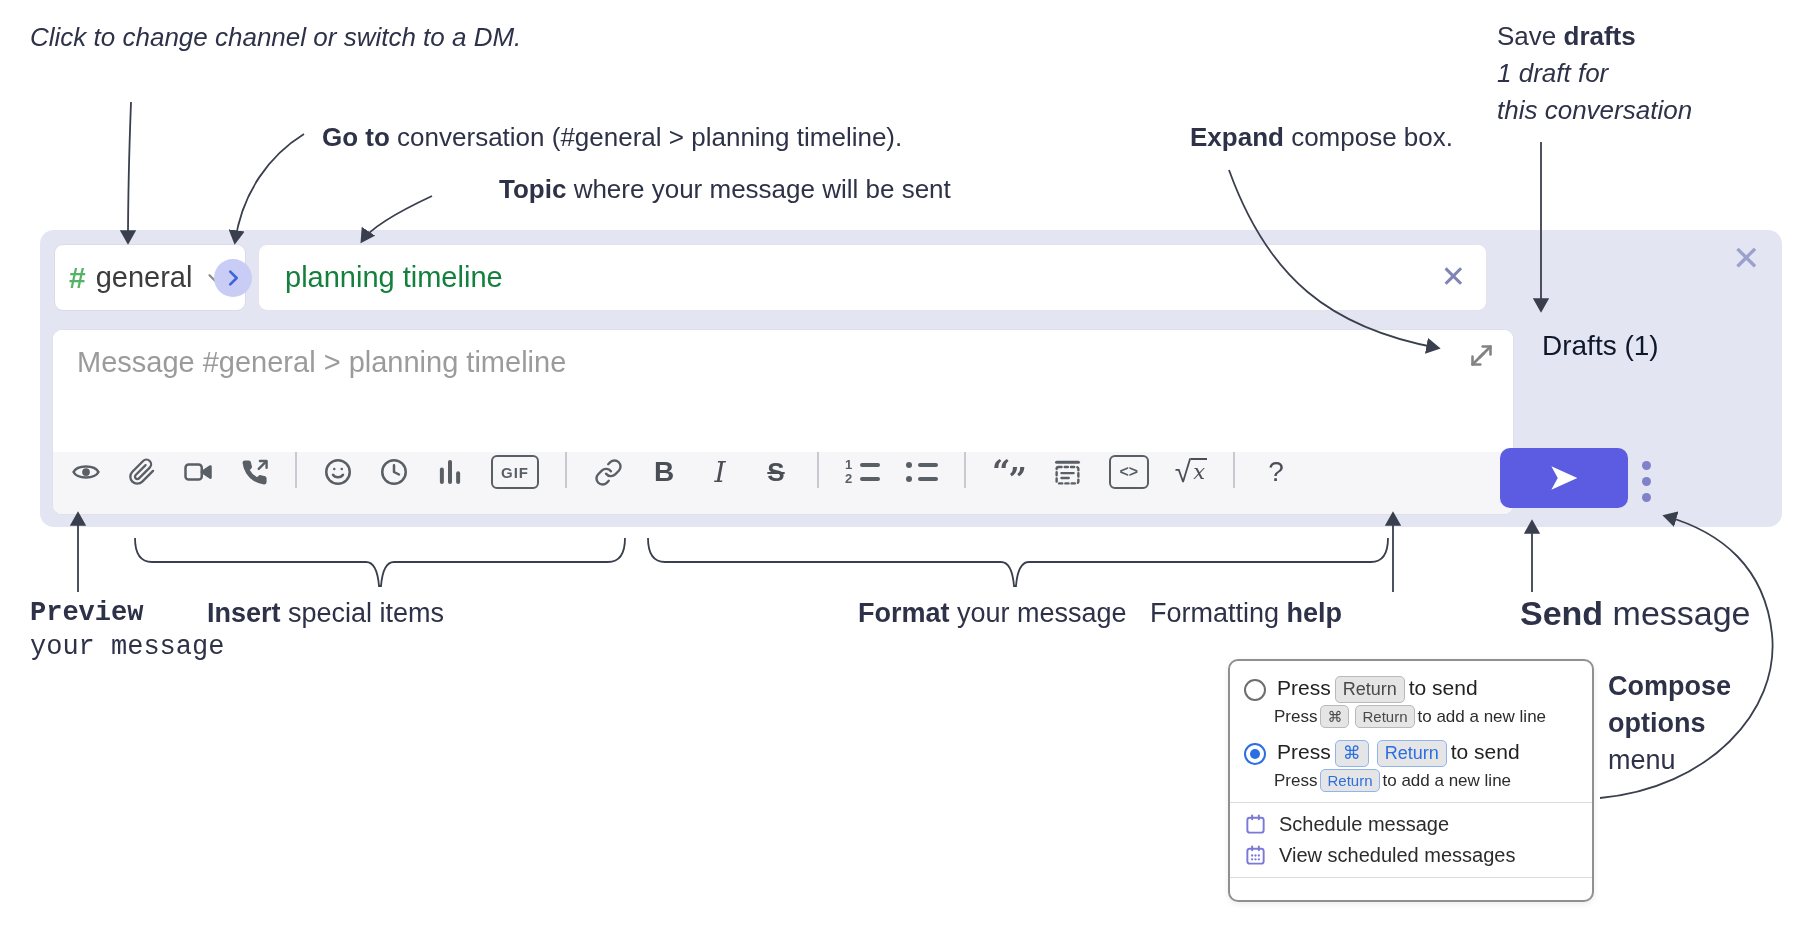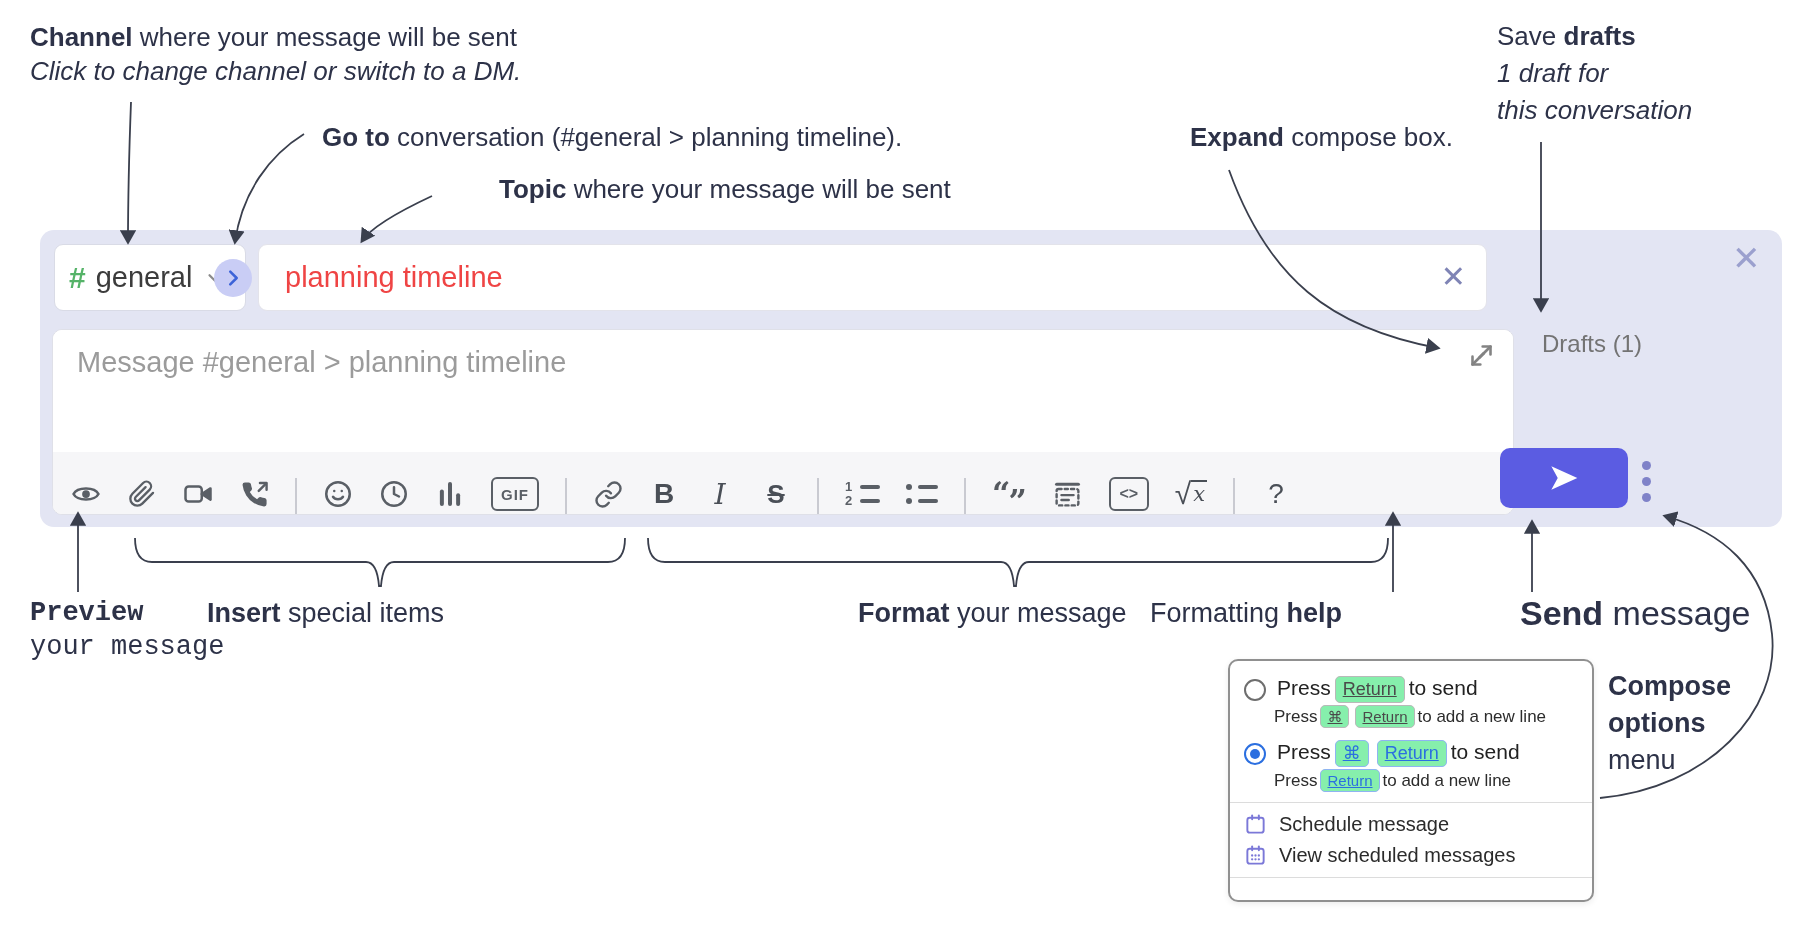--- a/index.html
+++ b/index.html
@@ -17,32 +17,32 @@
   #channel-selector{position:absolute;left:14px;top:14px;width:192px;height:67px;background:#fff;
                     border:1px solid #d9dbe6;border-radius:9px;display:flex;align-items:center;
                     padding:0 14px;box-sizing:border-box;cursor:pointer;}
   #channel-selector .hash{font-size:30px;font-weight:700;color:#55b368;}
   #channel-selector .cname{font-size:29px;color:#3c3c3c;margin:0 12px 0 10px;}
   #goto-btn{position:absolute;left:174px;top:29px;width:38px;height:38px;border-radius:50%;
             background:#c9cdf5;display:flex;align-items:center;justify-content:center;cursor:pointer;}
   #topic-box{position:absolute;left:218px;top:14px;width:1229px;height:67px;background:#fff;
              border:1px solid #e3e3ea;border-radius:9px;box-sizing:border-box;}
   #topic-input{border:none;outline:none;background:transparent;font-family:inherit;
-               font-size:29px;color:#ef4444;width:calc(100% - 110px);height:100%;padding:0 0 0 26px;}
+               font-size:29px;color:#15803d;width:calc(100% - 110px);height:100%;padding:0 0 0 26px;}
   #topic-clear{position:absolute;right:20px;top:13px;font-size:30px;color:#7f84b5;cursor:pointer;line-height:38px;}
   #compose-close{position:absolute;left:1692px;top:8px;font-size:34px;color:#9ba0ce;cursor:pointer;}
-  #drafts-link{position:absolute;left:1502px;top:100px;font-size:24px;color:#737373;cursor:pointer;}
+  #drafts-link{position:absolute;left:1502px;top:100px;font-size:28px;color:#0f172a;cursor:pointer;}
   #message-box{position:absolute;left:12px;top:99px;width:1462px;height:186px;background:#fff;
                border:1px solid #dfe0e8;border-radius:10px;box-sizing:border-box;overflow:hidden;
                display:flex;flex-direction:column;}
   #message-input{flex:1;border:none;outline:none;resize:none;font-family:inherit;font-size:29px;
                  color:#15803d;padding:16px 120px 0 24px;background:#fff;}
   #message-input::placeholder{color:#9b9b9b;opacity:1;}
   #expand-btn{position:absolute;right:18px;top:12px;cursor:pointer;}
-  #toolbar{height:62px;background:#f6f6f8;display:flex;align-items:flex-end;padding:0 0 0 18px;gap:26px;}
+  #toolbar{height:62px;background:#f6f6f8;display:flex;align-items:flex-start;padding:0 0 0 18px;gap:26px;}
   .tbtn{display:flex;align-items:center;justify-content:center;min-width:30px;height:40px;cursor:pointer;
         color:#4a4f57;}
   .tbtn svg{stroke:#5a5f66;fill:none;stroke-width:2;stroke-linecap:round;stroke-linejoin:round;}
   .tdiv{width:2px;height:36px;background:#c9cad1;}
   .glyph-b{font-size:28px;font-weight:700;}
   .glyph-i{font-size:28px;font-style:italic;font-family:"DejaVu Serif",serif;}
   .glyph-s{font-size:26px;font-weight:600;text-decoration:line-through;}
   .glyph-q{font-size:32px;font-weight:700;font-family:"DejaVu Serif",serif;line-height:20px;color:#55595f;}
   .glyph-q .q2{display:inline-block;transform:translateY(7px);margin-left:-2px;}
   .gifbox,.codebox{border:2.4px solid #5a5f66;border-radius:6px;font-weight:700;color:#5a5f66;
@@ -66,21 +66,21 @@
   
   #options-menu{position:absolute;left:1228px;top:659px;width:366px;background:#fff;
                 border:2px solid #909090;border-radius:10px;z-index:4;padding:10px 14px 12px;
                 box-sizing:border-box;font-size:21px;color:#222;box-shadow:0 2px 6px rgba(0,0,0,.08);}
   .opt-row{display:flex;align-items:center;gap:11px;margin-top:5px;cursor:pointer;}
   .radio{width:18px;height:18px;border:2px solid #6e6e6e;border-radius:50%;flex:none;background:#fff;
          display:flex;align-items:center;justify-content:center;}
   .radio.sel{border-color:#2b6fe0;}
   .radio .rdot{width:10px;height:10px;border-radius:50%;background:#2b6fe0;}
   .chip{border:1.5px solid #b9b9b9;border-radius:5px;padding:0 7px;font-size:18px;color:#4a4a4a;
-        background:#86efac;margin:0 4px;display:inline-block;line-height:25px;text-decoration:underline;}
+        background:#e5e5e5;margin:0 4px;display:inline-block;line-height:25px;}
   .chip.blue{border-color:#8fb4f2;color:#2b6fe0;}
   .sub{margin:2px 0 0 30px;font-size:17px;color:#2c2c2c;}
   .sub .chip{font-size:15px;line-height:21px;padding:0 6px;margin:0 3px;}
   .menu-div{height:1px;background:#dcdcdc;margin:10px -14px;}
   .menu-item{display:flex;align-items:center;gap:12px;margin-top:8px;font-size:20px;color:#2b2b2b;cursor:pointer;}
   .menu-item svg{flex:none;}
 </style>
 </head>
 <body>
 
@@ -101,21 +101,20 @@
       <path d="M78,592 L78,514" marker-end="url(#ah)"></path>
       <path d="M1393,592 L1393,514" marker-end="url(#ah)"></path>
       <path d="M1532,592 L1532,522" marker-end="url(#ah)"></path>
       <path d="M1600,798 C1708,788 1780,712 1772,634 C1765,568 1722,532 1665,516" marker-end="url(#ah)"></path>
       <path d="M135,538 Q135,562 152,562 L366,562 Q377,562 379,586 L381,586 Q383,562 394,562 L608,562 Q625,562 625,538"></path>
       <path d="M648,538 Q648,562 665,562 L1001,562 Q1012,562 1014,586 L1016,586 Q1018,562 1029,562 L1371,562 Q1388,562 1388,538"></path>
     </g>
   </svg>
 
   <div class="note" style="left:30px;top:20px;">
-    <div><b>Channel</b><span> where your message will be sent</span></div>
     <div class="it">Click to change channel or switch to a DM.</div>
   </div>
   <div class="note" style="left:322px;top:120px;">
     <b>Go to</b><span> conversation (#general &gt; planning timeline).</span>
   </div>
   <div class="note" style="left:460px;top:172px;margin-left:39px;">
     <b>Topic</b><span> where your message will be sent</span>
   </div>
   <div class="note" style="left:1190px;top:120px;">
     <b>Expand</b><span> compose box.</span>

